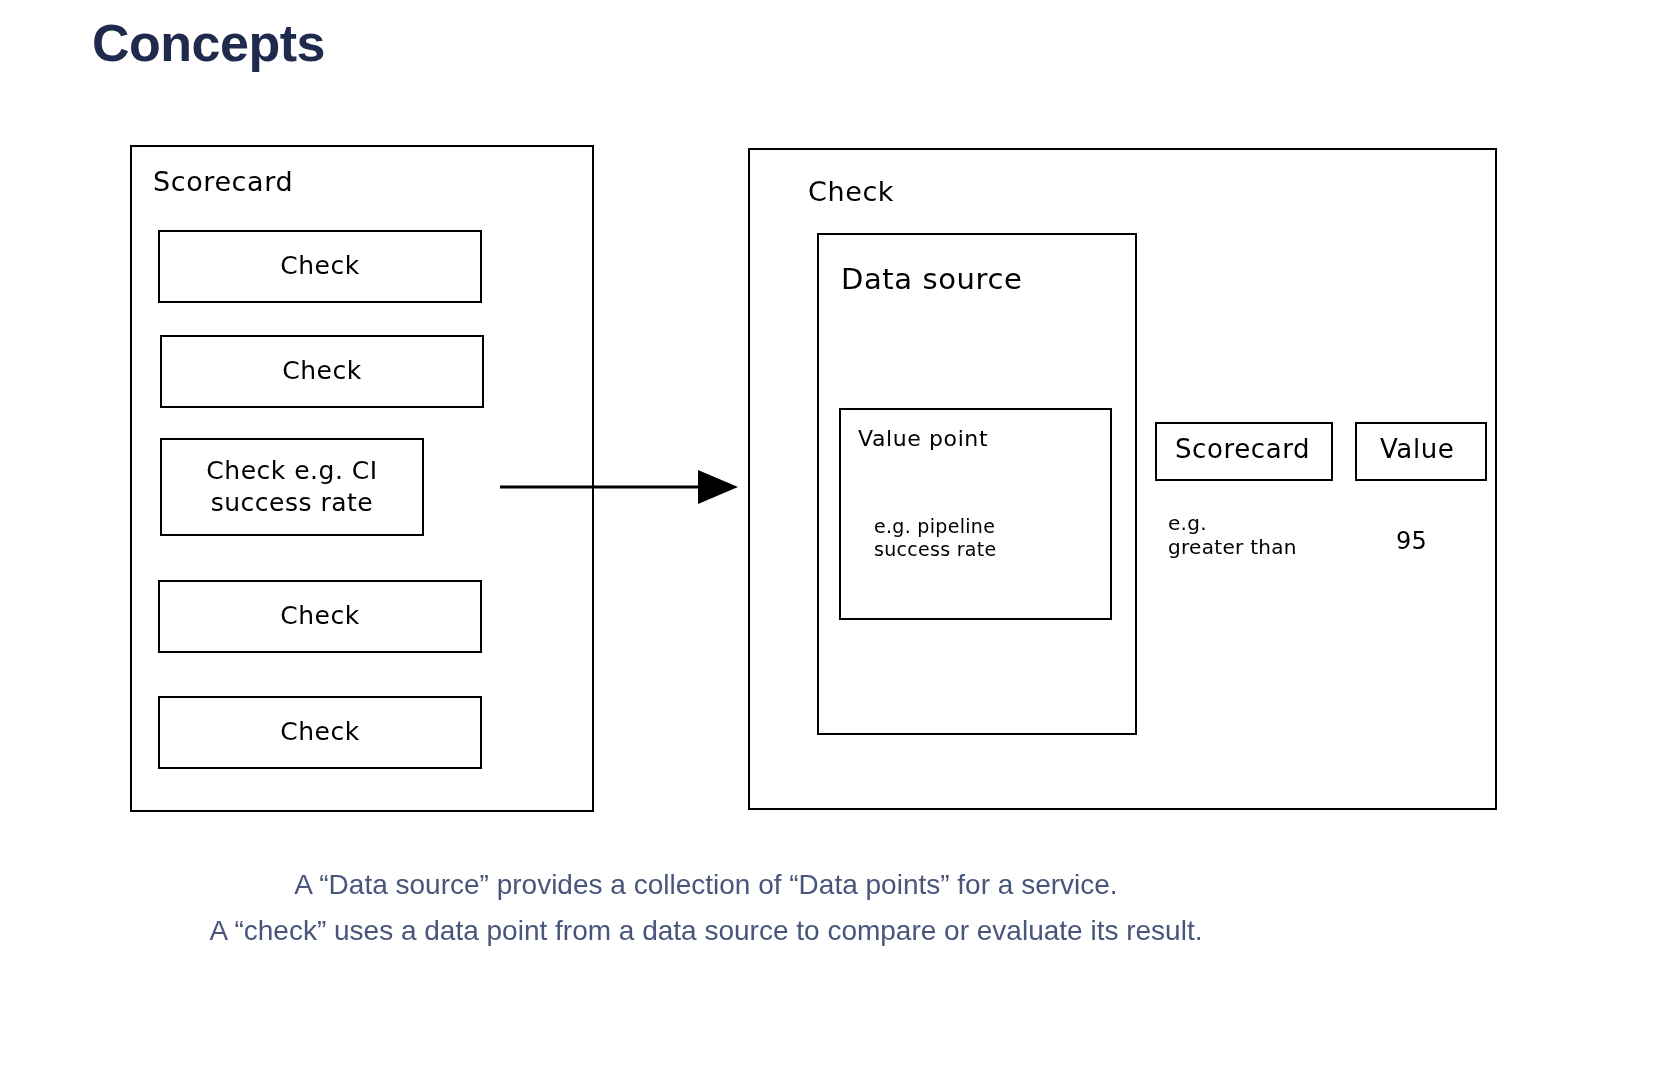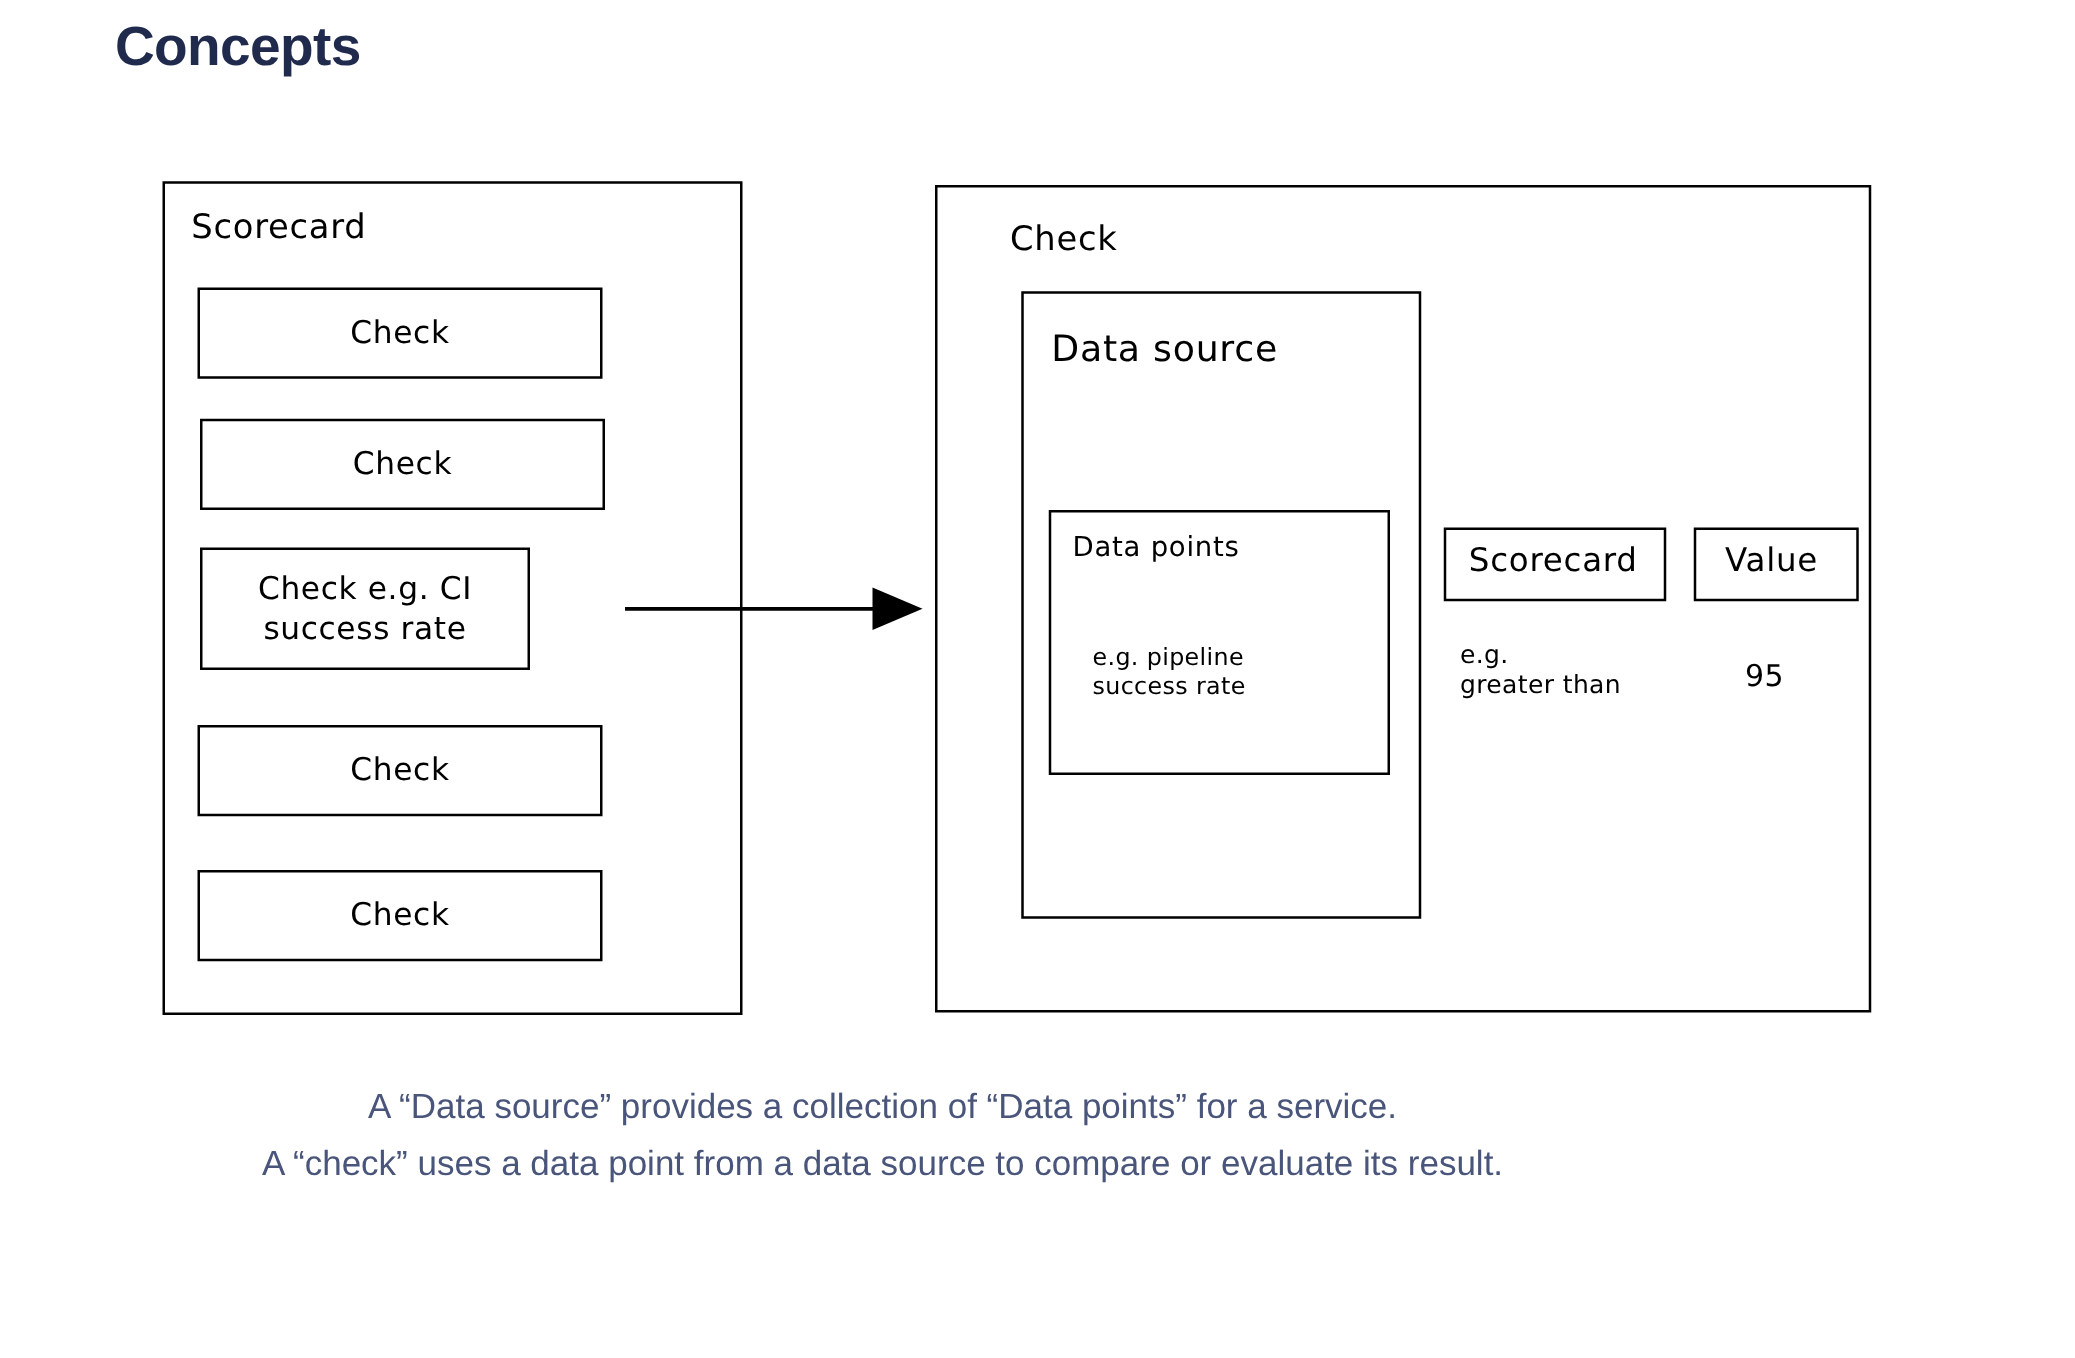--- a/index.html
+++ b/index.html
@@ -19,21 +19,21 @@
     left: 0; top: 0;
     width: 1660px;
     height: 1086px;
   }
   
   #page-title {
     position: absolute;
     left: 92px;
     top: 12px;
     font-family: "Liberation Sans", sans-serif;
-    font-size: 44px;
+    font-size: 52px;
     font-weight: bold;
     color: #1f2a4d;
     letter-spacing: -0.5px;
     line-height: 1.2;
     white-space: nowrap;
   }
   
   .box {
     position: absolute;
     box-sizing: border-box;
@@ -138,21 +138,21 @@
 
   <div class="hand lbl-title" style="left:808px; top:176px;">Check</div>
 
   <div class="box" style="left:817px; top:233px; width:320px; height:502px;"></div>
 
   <div class="hand lbl-title" style="left:841px; top:262px; font-size:29px;">Data source</div>
 
 
   <div class="box" style="left:839px; top:408px; width:273px; height:212px;"></div>
 
-  <div class="hand lbl-title" style="left:858px; top:426px; font-size:22px;">Data points</div>
+  <div class="hand lbl-title" style="left:858px; top:426px; font-size:22px;">Value point</div>
 
   <div class="hand lbl-sub" style="left:874px; top:515px; font-size:19px;">e.g. pipeline
 success rate</div>
 
   <div class="box" style="left:1155px; top:422px; width:178px; height:59px;"></div>
 
   <div class="hand lbl-title" style="left:1175px; top:434px; font-size:26px;">Scorecard</div>
 
   <div class="hand lbl-sub" style="left:1168px; top:511px; font-size:20px;">e.g.
 greater than</div>

